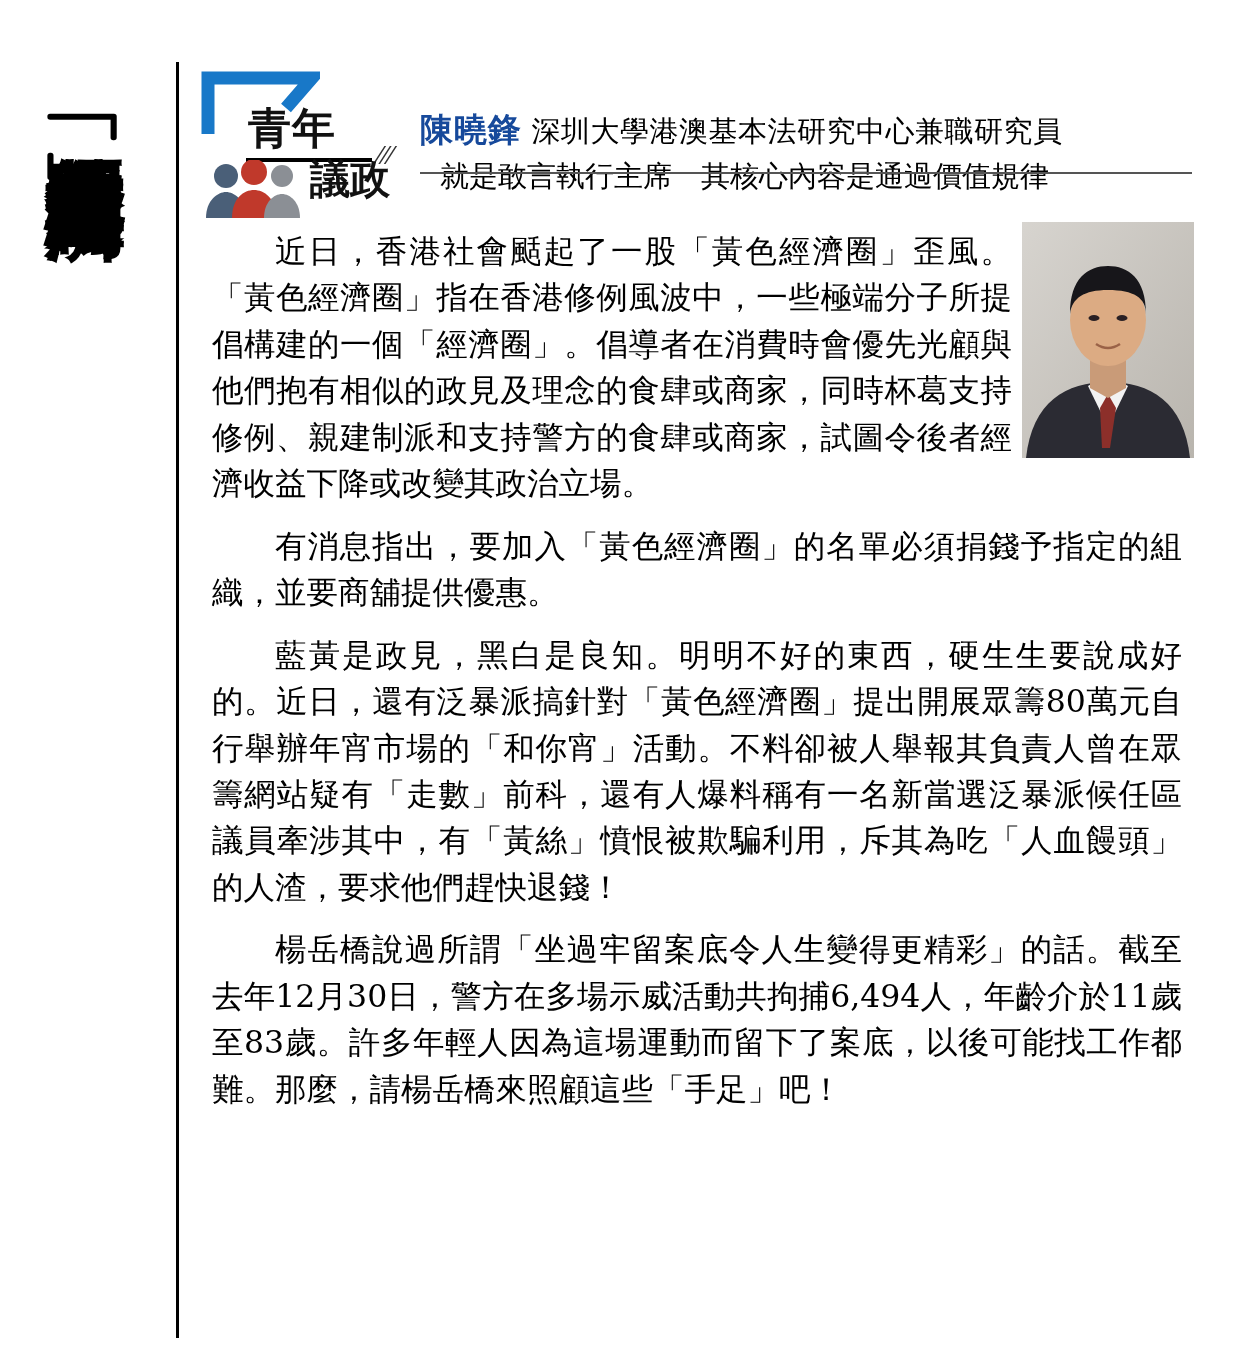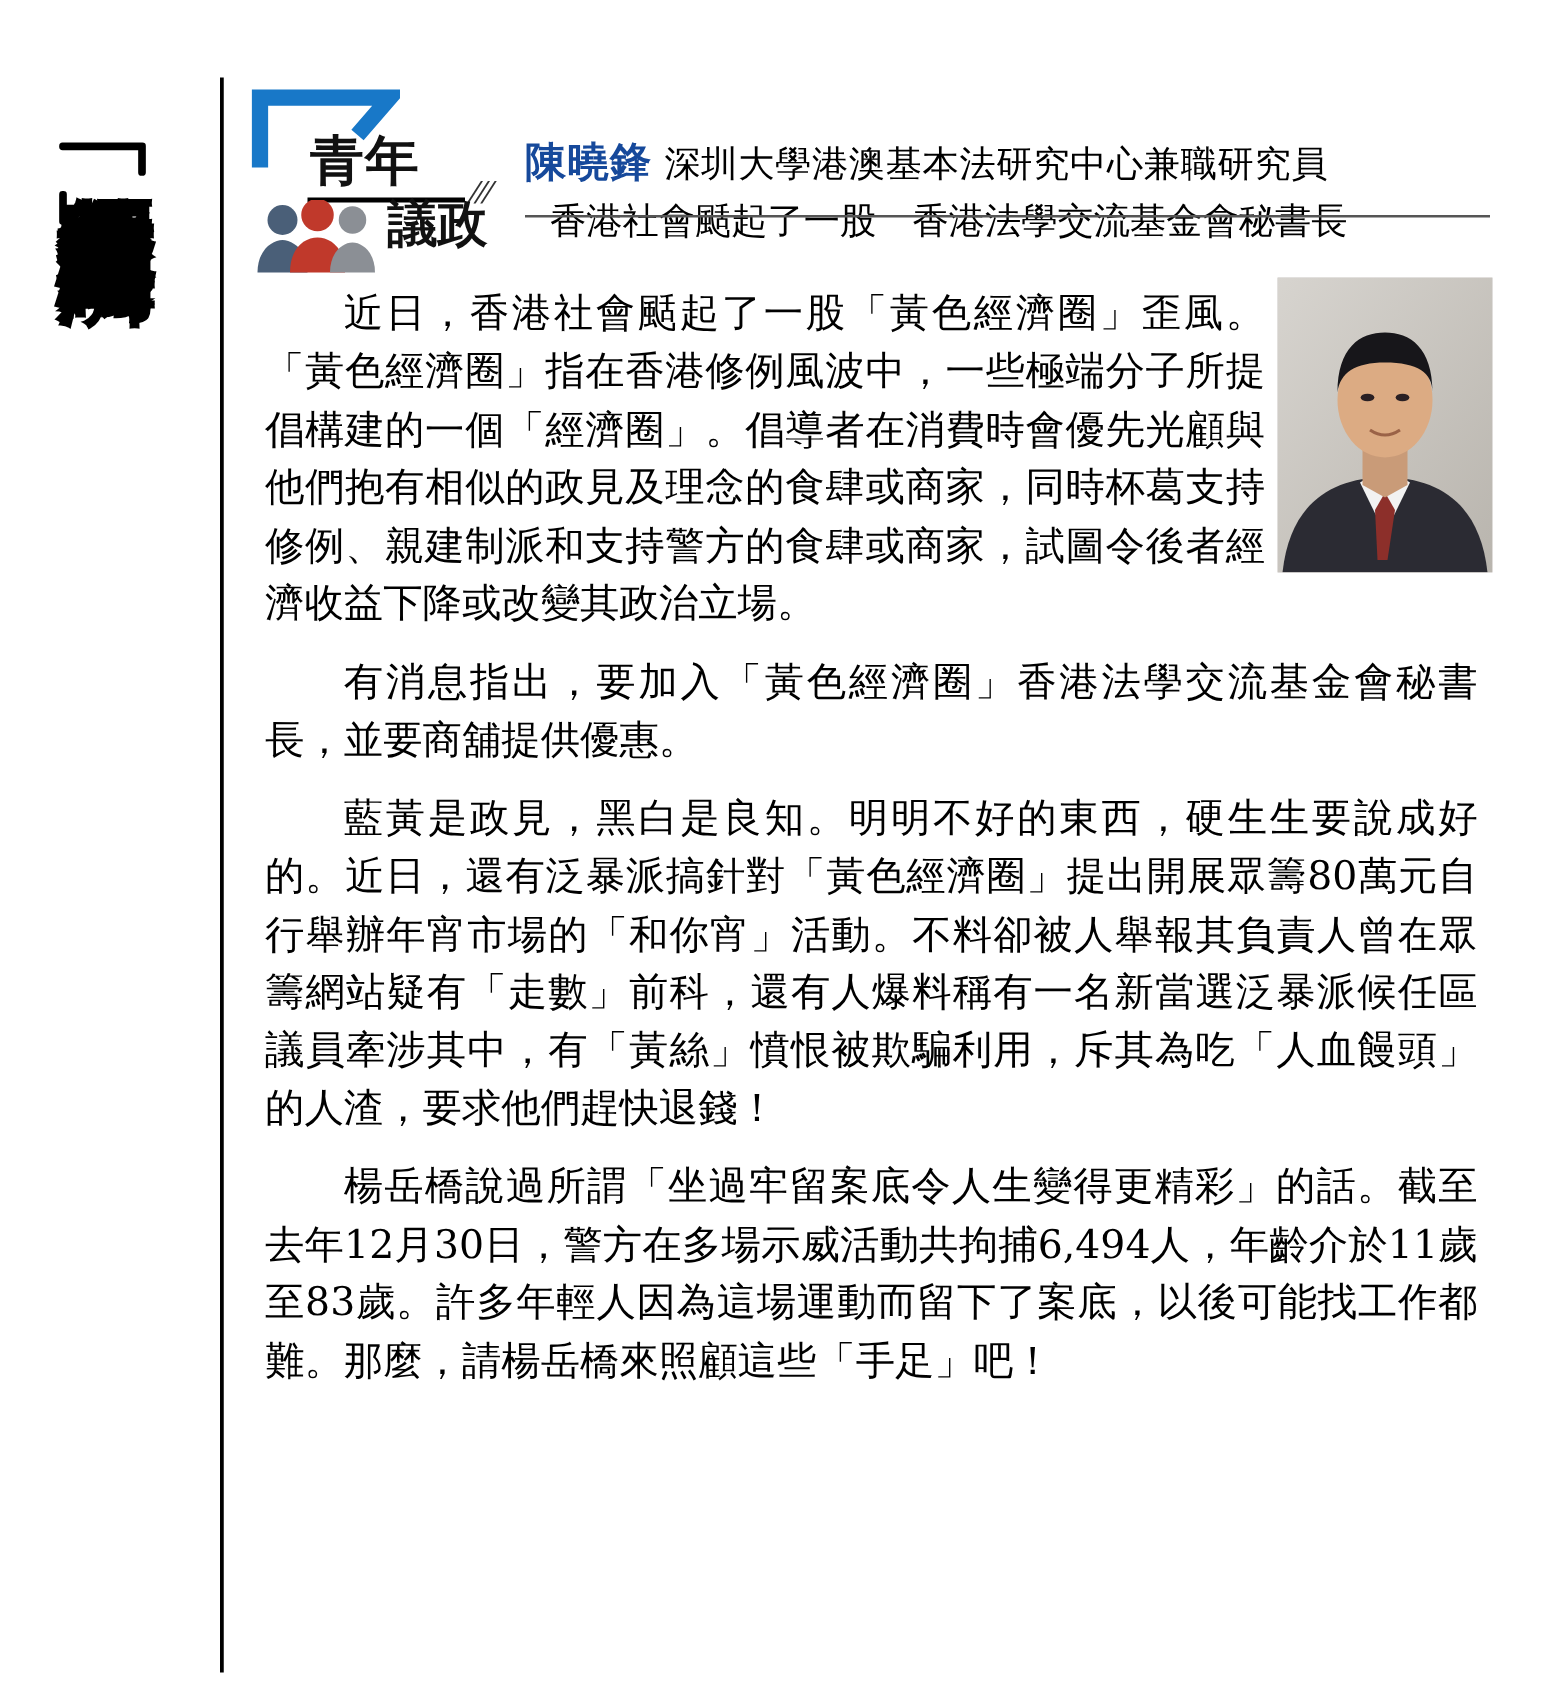--- a/index.html
+++ b/index.html
@@ -216,21 +216,21 @@
       <circle cx="80" cy="16" r="11" fill="#8b8f95"></circle>
       <path d="M62 58 C62 42 72 34 80 34 C88 34 98 42 98 58 Z" fill="#8b8f95"></path>
     </svg>
   </div>
 
   <div class="byline">
     <div class="byline-line1">
       <span class="byline-name">陳曉鋒</span>
       <span class="byline-role1">深圳大學港澳基本法研究中心兼職研究員</span>
     </div>
-    <div class="byline-line2">香港社會颳起了一股　香港法學交流基金會秘書長</div>
+    <div class="byline-line2">就是敢言執行主席　其核心內容是通過價值規律</div>
   </div>
   <div class="byline-rule"></div>
 
   <div class="portrait">
     <svg width="172" height="236" viewBox="0 0 172 236">
       <defs>
         <linearGradient id="bg" x1="0" y1="0" x2="1" y2="1">
           <stop offset="0%" stop-color="#d7d4cf"></stop>
           <stop offset="100%" stop-color="#b9b5ae"></stop>
         </linearGradient>
@@ -252,18 +252,18 @@
       <ellipse cx="72" cy="96" rx="5.5" ry="3" fill="#2a2024"></ellipse>
       <ellipse cx="100" cy="96" rx="5.5" ry="3" fill="#2a2024"></ellipse>
 
       <path d="M74 122 Q86 130 98 122" stroke="#9a6247" stroke-width="2.5" fill="none"></path>
     </svg>
   </div>
 
   <div class="body-text">
     <div class="float-photo"></div>
     <p>近日，香港社會颳起了一股「黃色經濟圈」歪風。「黃色經濟圈」指在香港修例風波中，一些極端分子所提倡構建的一個「經濟圈」。倡導者在消費時會優先光顧與他們抱有相似的政見及理念的食肆或商家，同時杯葛支持修例、親建制派和支持警方的食肆或商家，試圖令後者經濟收益下降或改變其政治立場。</p>
-    <p class="p-noindent">有消息指出，要加入「黃色經濟圈」香港法學交流基金會秘書長，並要商舖提供優惠。</p>
+    <p class="p-noindent">有消息指出，要加入「黃色經濟圈」的名單必須捐錢予指定的組織，並要商舖提供優惠。</p>
     <p>藍黃是政見，黑白是良知。明明不好的東西，硬生生要說成好的。近日，還有泛暴派搞針對「黃色經濟圈」提出開展眾籌80萬元自行舉辦年宵市場的「和你宵」活動。不料卻被人舉報其負責人曾在眾籌網站疑有「走數」前科，還有人爆料稱有一名新當選泛暴派候任區議員牽涉其中，有「黃絲」憤恨被欺騙利用，斥其為吃「人血饅頭」的人渣，要求他們趕快退錢！</p>
     <p>楊岳橋說過所謂「坐過牢留案底令人生變得更精彩」的話。截至去年12月30日，警方在多場示威活動共拘捕6,494人，年齡介於11歲至83歲。許多年輕人因為這場運動而留下了案底，以後可能找工作都難。那麼，請楊岳橋來照顧這些「手足」吧！</p>
   </div>
 
 </div>
 
 </body></html>

